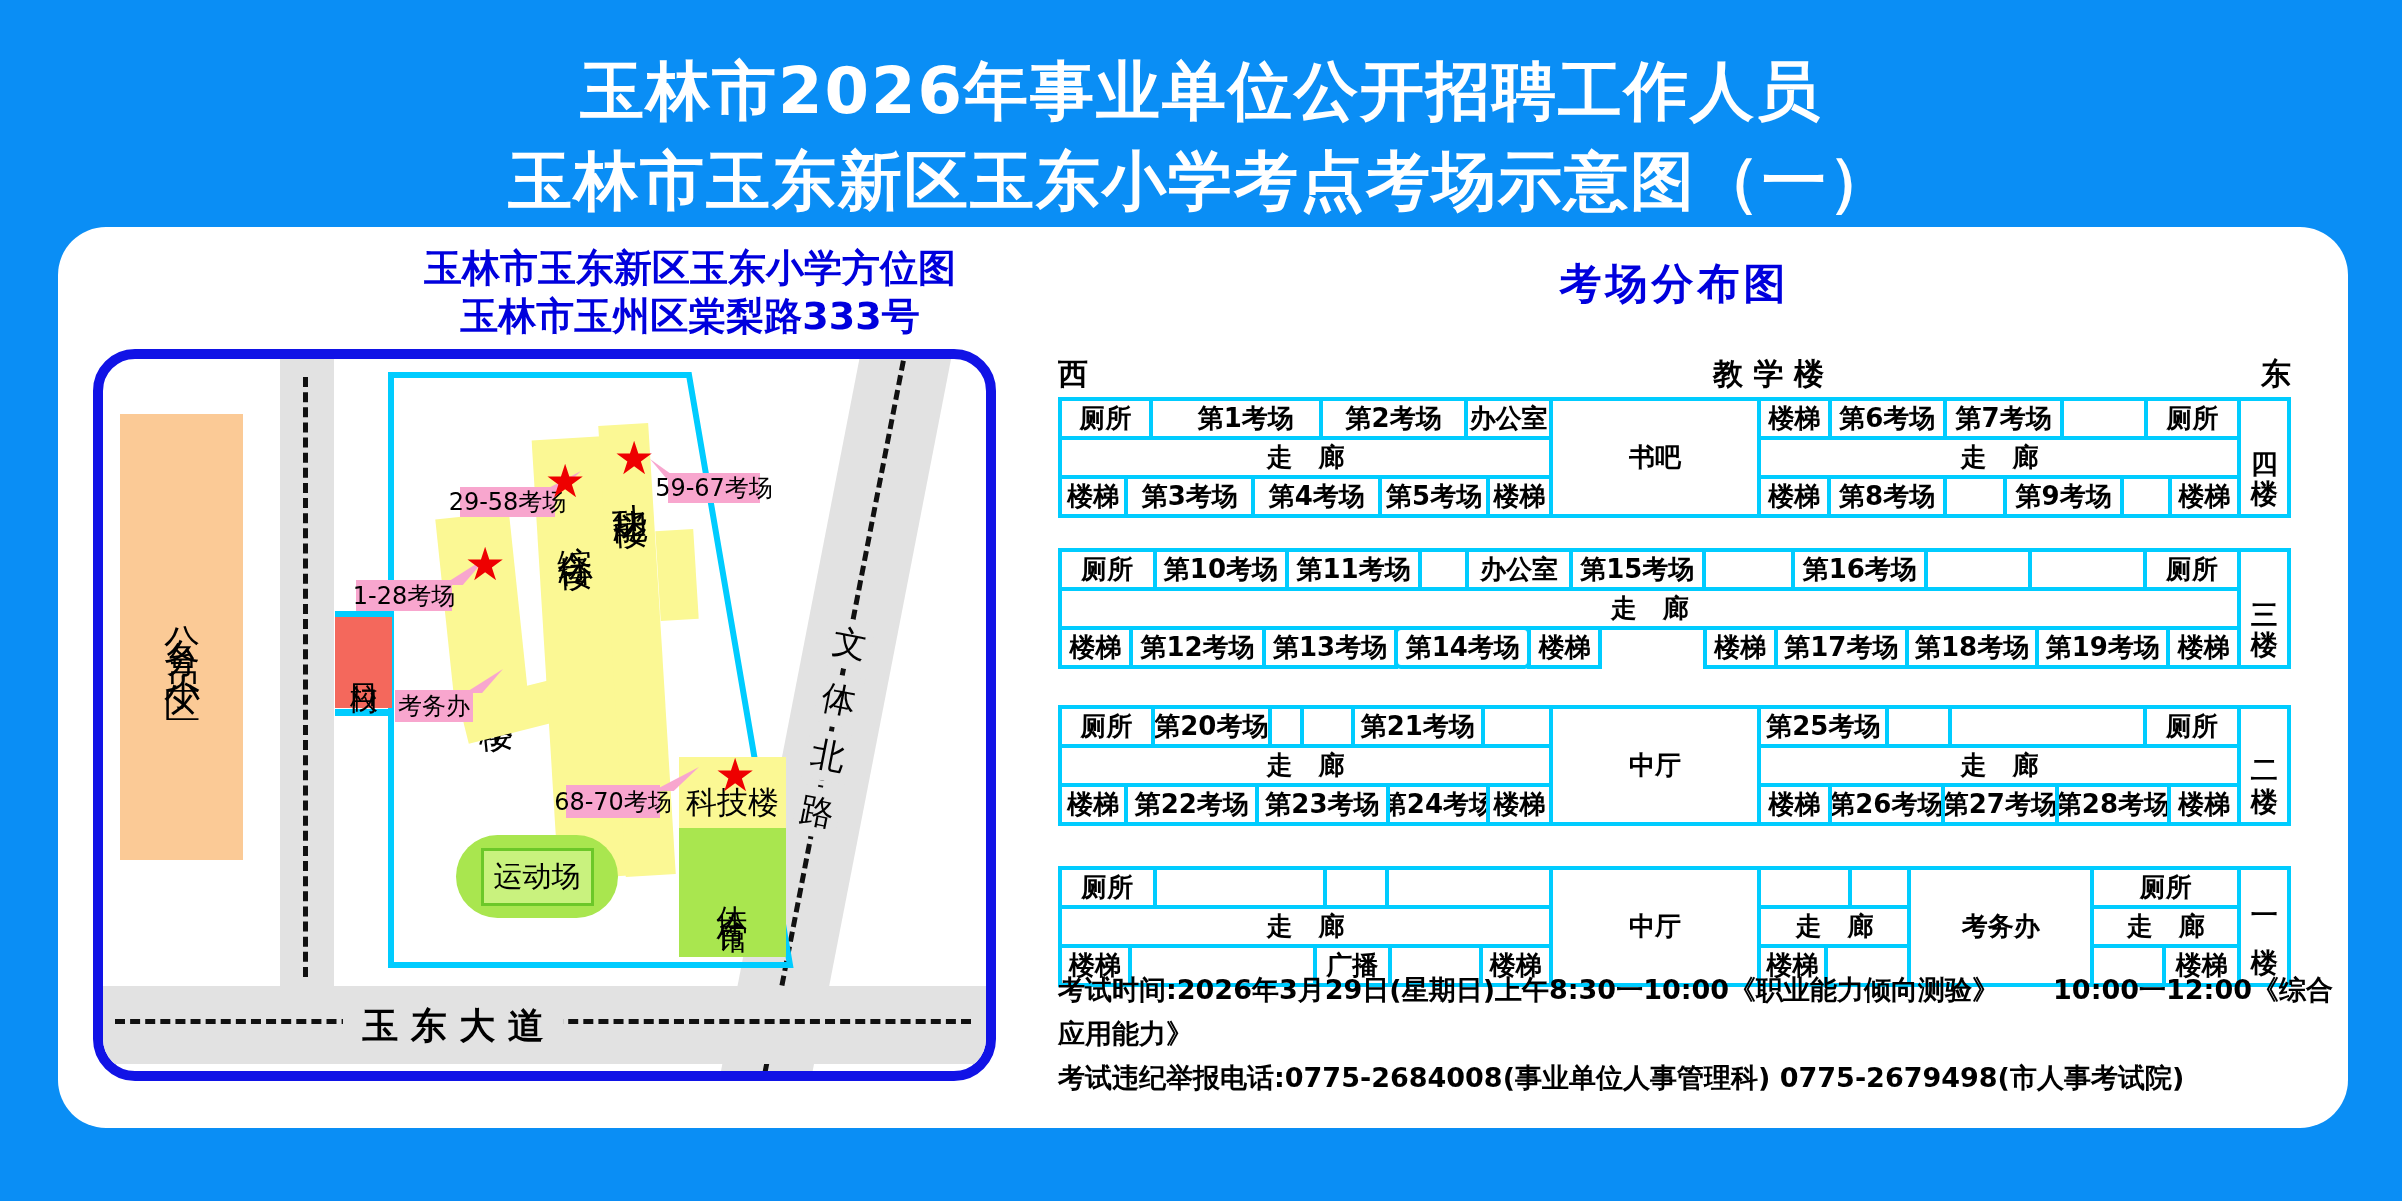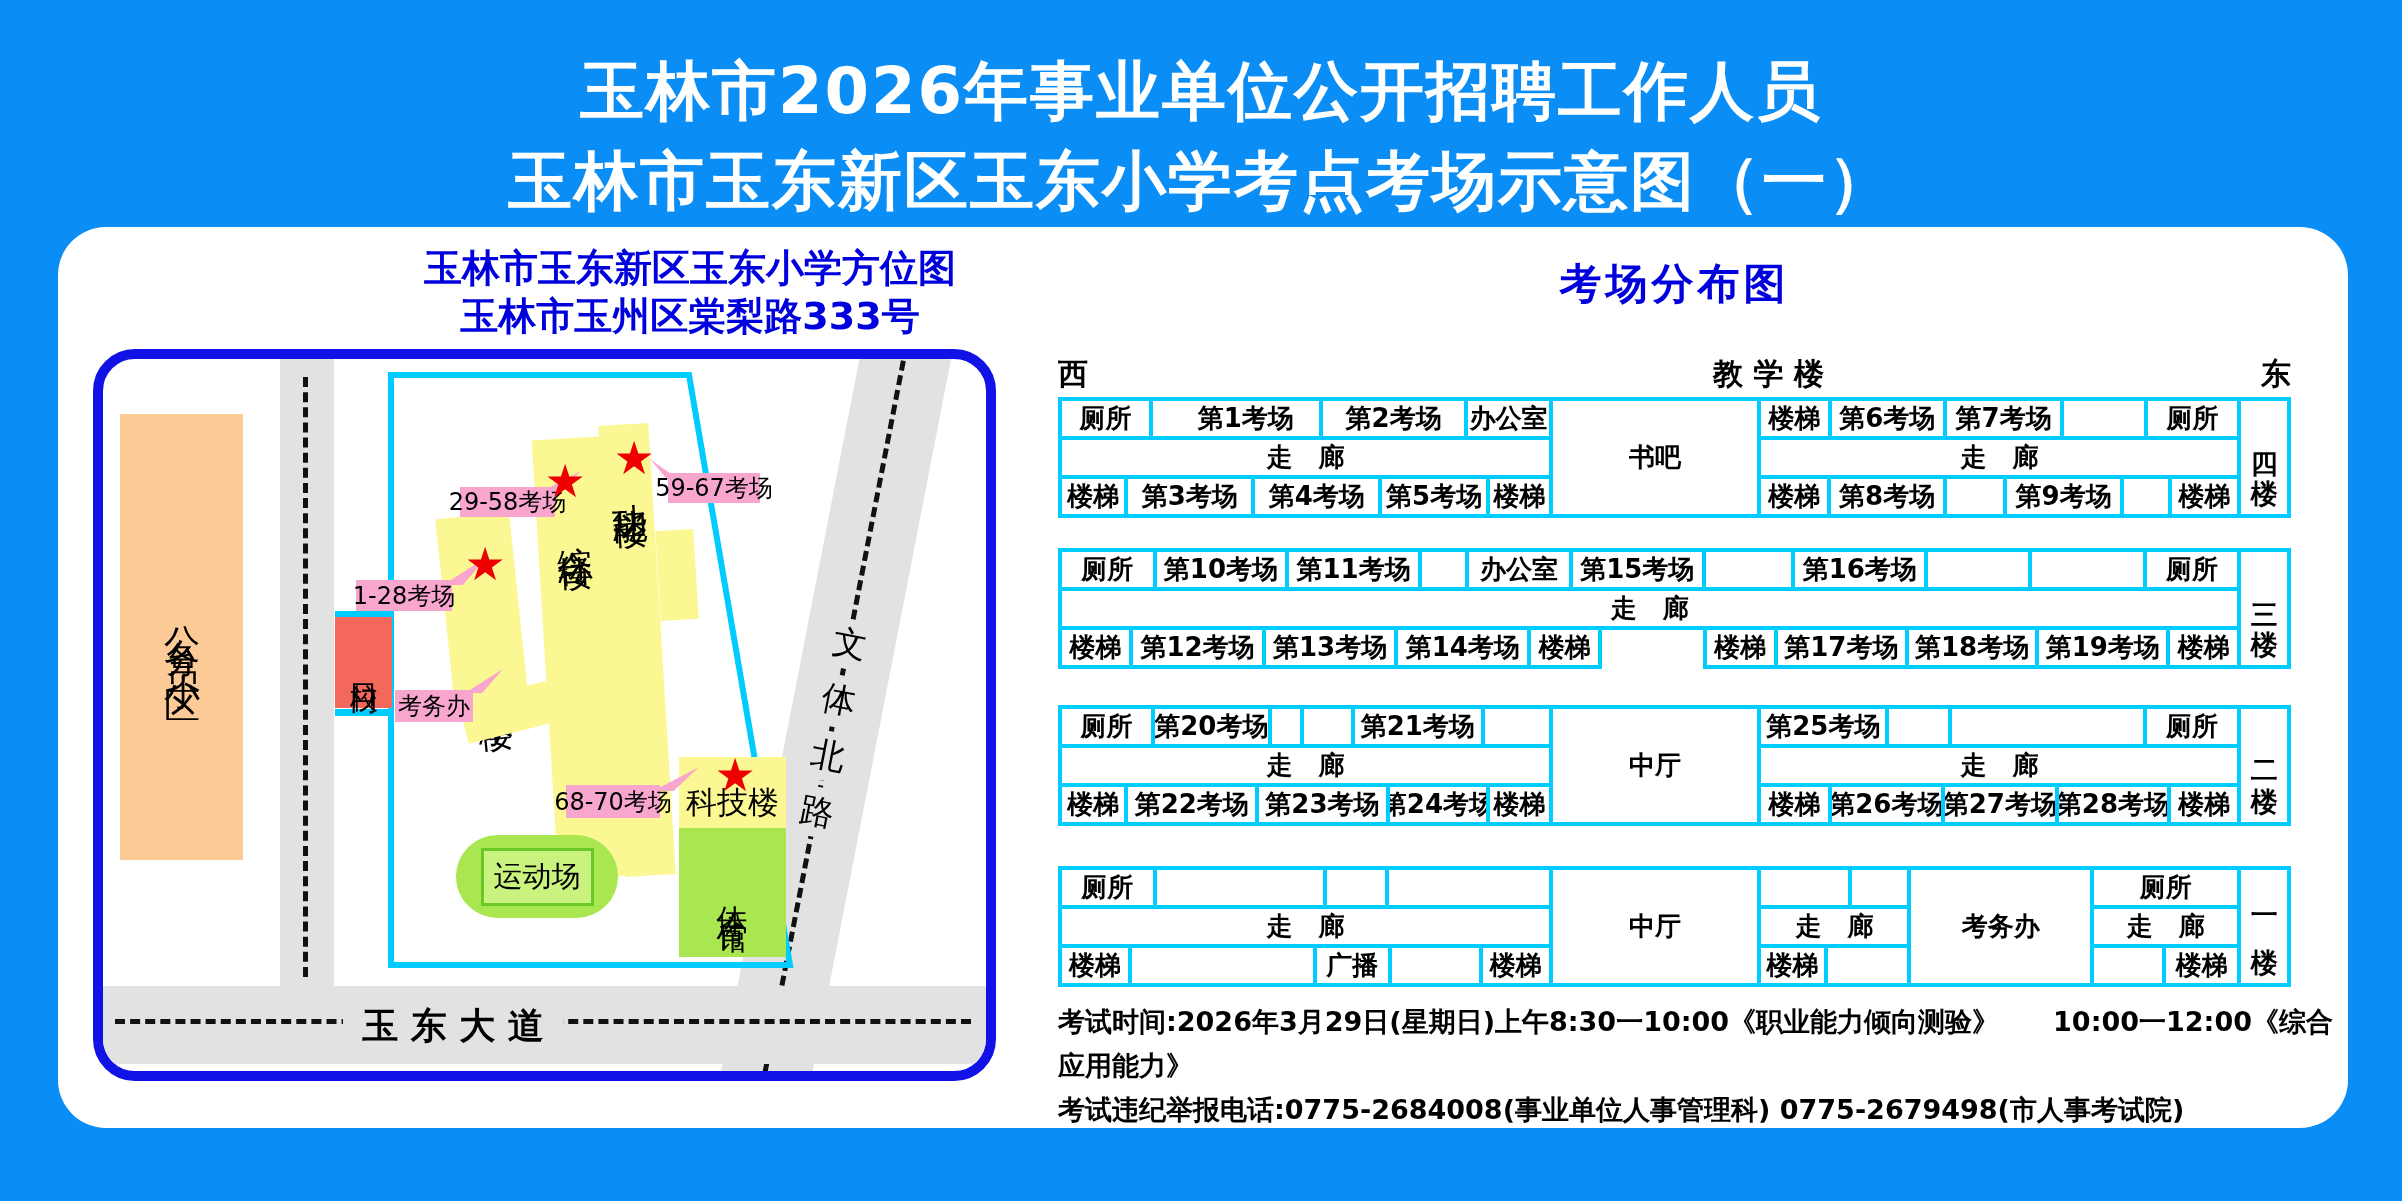--- a/index.html
+++ b/index.html
@@ -74,21 +74,21 @@
   .sec{display:flex;flex-direction:column;flex-basis:0;min-width:0;}
   .frow{display:flex;flex:1;min-height:0;}
   .frow + .frow{margin-top:-4px;justify-content:center;}
   .cell{flex-basis:0;min-width:0;border:4px solid #00CCFF;background:#fff;display:flex;align-items:center;
         justify-content:center;font-size:26px;font-weight:600;color:#000;white-space:nowrap;overflow:hidden;}
   .cell + .cell{margin-left:-4px;}
   .fsec + .fsec{margin-left:-4px;}
   .cell.gapcell{border:none;background:transparent;}
   .cell.tall{flex-basis:0;}
   .flab span{writing-mode:vertical-rl;text-orientation:upright;letter-spacing:26px;font-size:27px;}
-  #footer{position:absolute;left:1058px;top:1000px;width:1290px;color:#000;font-weight:bold;font-size:27px;line-height:44px;}
+  #footer{position:absolute;left:1058px;top:968px;width:1290px;color:#000;font-weight:bold;font-size:27px;line-height:44px;}
 </style>
 </head>
 <body>
 
 <div id="root">
 
   <div class="htitle" id="htitle1">玉林市2026年事业单位公开招聘工作人员</div>
   <div class="htitle" id="htitle2">玉林市玉东新区玉东小学考点考场示意图（一）</div>
 
   <div id="panel"></div>
@@ -242,21 +242,21 @@
             <div class="cell" style="flex-grow: 116;"></div>
             <div class="cell" style="flex-grow: 95;">厕所</div>
           </div>
           <div class="frow">
             <div class="cell" style="flex-grow: 1191;">走　廊</div>
           </div>
           <div class="frow">
             <div class="cell" style="flex-grow: 70;">楼梯</div>
             <div class="cell" style="flex-grow: 134;">第12考场</div>
             <div class="cell" style="flex-grow: 134;">第13考场</div>
-            <div class="cell" style="flex-grow: 134;">第14考场</div>
+            <div class="cell" style="flex-grow: 134; border-radius: 7px;">第14考场</div>
             <div class="cell" style="flex-grow: 70;">楼梯</div>
             <div class="cell gapcell" style="flex-grow: 113;"></div>
             <div class="cell" style="flex-grow: 70;">楼梯</div>
             <div class="cell" style="flex-grow: 132;">第17考场</div>
             <div class="cell" style="flex-grow: 132;">第18考场</div>
             <div class="cell" style="flex-grow: 132;">第19考场</div>
             <div class="cell" style="flex-grow: 70;">楼梯</div>
           </div>
         </div>
         <div class="cell tall fsec flab" style="flex-grow: 46;">

